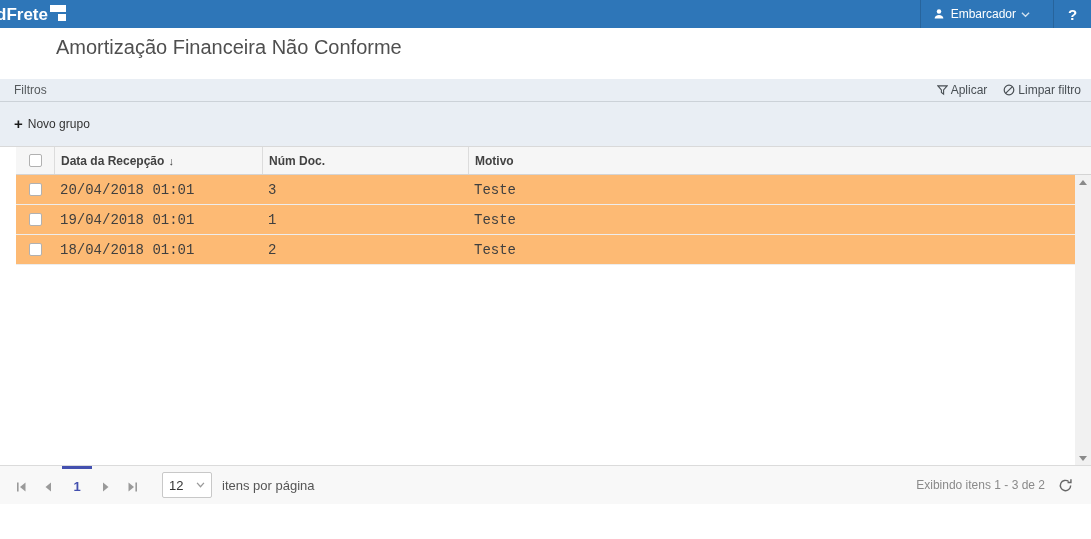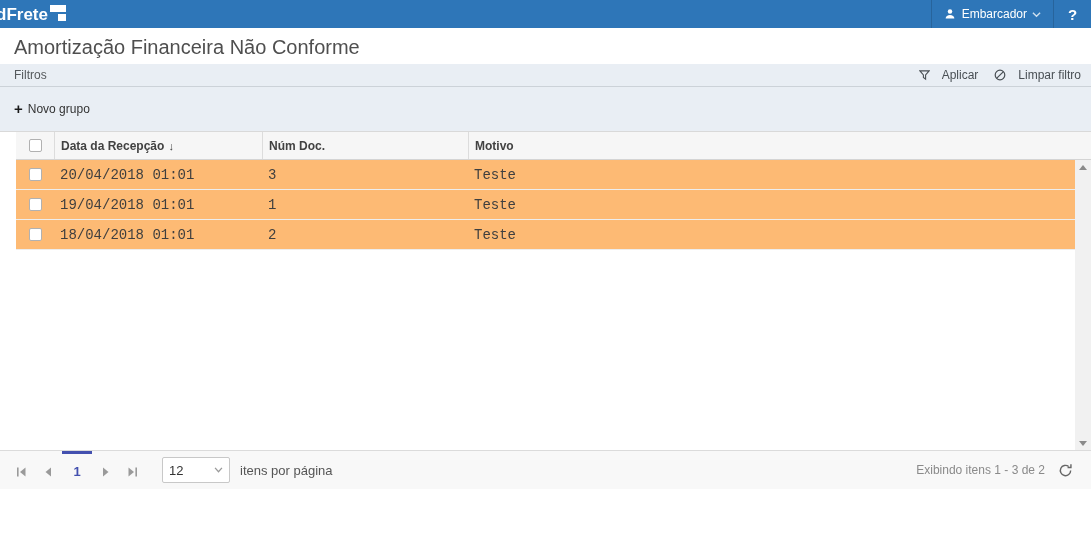--- a/index.html
+++ b/index.html
@@ -2,42 +2,42 @@
 <html><head>
 <meta charset="utf-8">
 <style>
   * { margin:0; padding:0; box-sizing:border-box; }
   html,body { width:1091px; height:539px; overflow:hidden; }
   body { font-family:"Liberation Sans", sans-serif; background:#fff; color:#444; }
 
   .app { width:1091px; height:539px; display:flex; flex-direction:column; background:#fff; }
 
   
-  .topbar { height:28px; background:#2e76b8; display:flex; align-items:center; flex:0 0 auto; }
+  .topbar { height:28px; background:#2e76b8; display:flex; align-items:center; flex:0 0 auto;gap:11px; }
   .logo { display:flex; align-items:flex-start; margin-left:-4px; padding-top:2px; }
   .logo-text { color:#fff; font-size:17px; font-weight:bold; letter-spacing:0; line-height:22px; }
   .logo-mark { position:relative; width:17px; height:16px; margin-left:2px; margin-top:1px; }
   .logo-mark .sq-big { position:absolute; top:0; left:0; width:16px; height:7px; background:#fff; }
   .logo-mark .sq-small { position:absolute; top:9px; left:8px; width:8px; height:7px; background:#fff; }
   .topbar-spacer { flex:1; }
   .topbar-sect { height:28px; display:flex; align-items:center; border-left:1px solid rgba(0,0,0,0.15); padding:0 12px; cursor:pointer; }
   .user-label { color:#fff; font-size:12px; margin:0 5px 0 6px; }
   .help-btn { width:38px; justify-content:center; padding:0; }
   .help-q { color:#fff; font-size:15px; font-weight:bold; }
 
   
-  .titlebar { height:36px; padding:7px 14px 0 14px; flex:0 0 auto; }
+  .titlebar { height:51px; padding:7px 14px 0 14px; flex:0 0 auto;margin-left:42px; }
   .page-title { font-size:20px; font-weight:400; color:#4f4f4f; line-height:24px; }
   .page-subtitle { font-size:11px; color:#9b9b9b; margin-top:2px; }
 
   
   .filters-bar { height:23px; background:#e9eef4; border-bottom:1px solid #ccd2d8; display:flex; align-items:center; padding:0 10px 0 14px; flex:0 0 auto; }
   .filters-title { font-size:12px; color:#55595c; }
   .filters-actions { margin-left:auto; display:flex; align-items:center; gap:16px; }
-  .link-btn { display:flex; align-items:center; gap:12px; font-size:12px; color:#494f54; cursor:pointer; }
+  .link-btn { display:flex; align-items:center; gap:3px; font-size:12px; color:#494f54; cursor:pointer; }
   .newgroup-panel { height:44px; background:#e9eef4; display:flex; align-items:center; padding-left:14px; flex:0 0 auto; }
   .newgroup-btn { display:flex; align-items:center; gap:5px; font-size:12px; color:#333; cursor:pointer; }
   .plus-glyph { font-size:15px; font-weight:bold; color:#1a1a1a; line-height:12px; }
 
   
   .grid-toolbar { height:36px; background:#fff; display:flex; align-items:center; justify-content:flex-end; gap:18px; padding-right:10px; flex:0 0 auto; }
   .tool-btn { display:flex; align-items:center; gap:5px; font-size:12px; color:#3d3d3d; cursor:pointer; }
 
   
   .grid { flex:0 0 auto; border-top:1px solid #d9d9d9;padding-left:16px; }
@@ -65,21 +65,21 @@
   .vs-up { top:0; } .vs-down { bottom:0; }
   .tri-up { width:0; height:0; border-left:4px solid transparent; border-right:4px solid transparent; border-bottom:5px solid #8a8a8a; }
   .tri-down { width:0; height:0; border-left:4px solid transparent; border-right:4px solid transparent; border-top:5px solid #8a8a8a; }
 
   
   .pager { height:39px; background:#f8f8f8; border-top:1px solid #dbdbdb; display:flex; align-items:stretch; flex:0 0 auto; font-size:13px; }
   .pg-btn { width:27px; display:flex; align-items:center; justify-content:center; border-top:3px solid transparent; cursor:pointer; }
   .pg-num { color:#4350af; font-weight:bold; border-top:3px solid #4350af; width:30px; }
   .pg-first { margin-left:8px; }
   .pg-size { display:flex; align-items:center; margin-left:16px; }
-  .select-box { width:68px; height:26px; background:#fff; border:1px solid #c8c8c8; border-radius:2px; display:flex; align-items:center; justify-content:space-between; padding:0 6px; cursor:pointer; color:#333; font-size:13px; }
+  .select-box { width:50px; height:26px; background:#fff; border:1px solid #c8c8c8; border-radius:2px; display:flex; align-items:center; justify-content:space-between; padding:0 6px; cursor:pointer; color:#333; font-size:13px; }
   .pg-label { display:flex; align-items:center; margin-left:10px; color:#555; }
   .pg-spacer { flex:1; }
   .pg-status { display:flex; align-items:center; color:#8a8a8a; font-size:12px; }
   .pg-refresh { width:40px; display:flex; align-items:center; justify-content:center; cursor:pointer; margin-right:6px; }
 
   svg { display:block; }
 </style>
 </head>
 <body>
 

